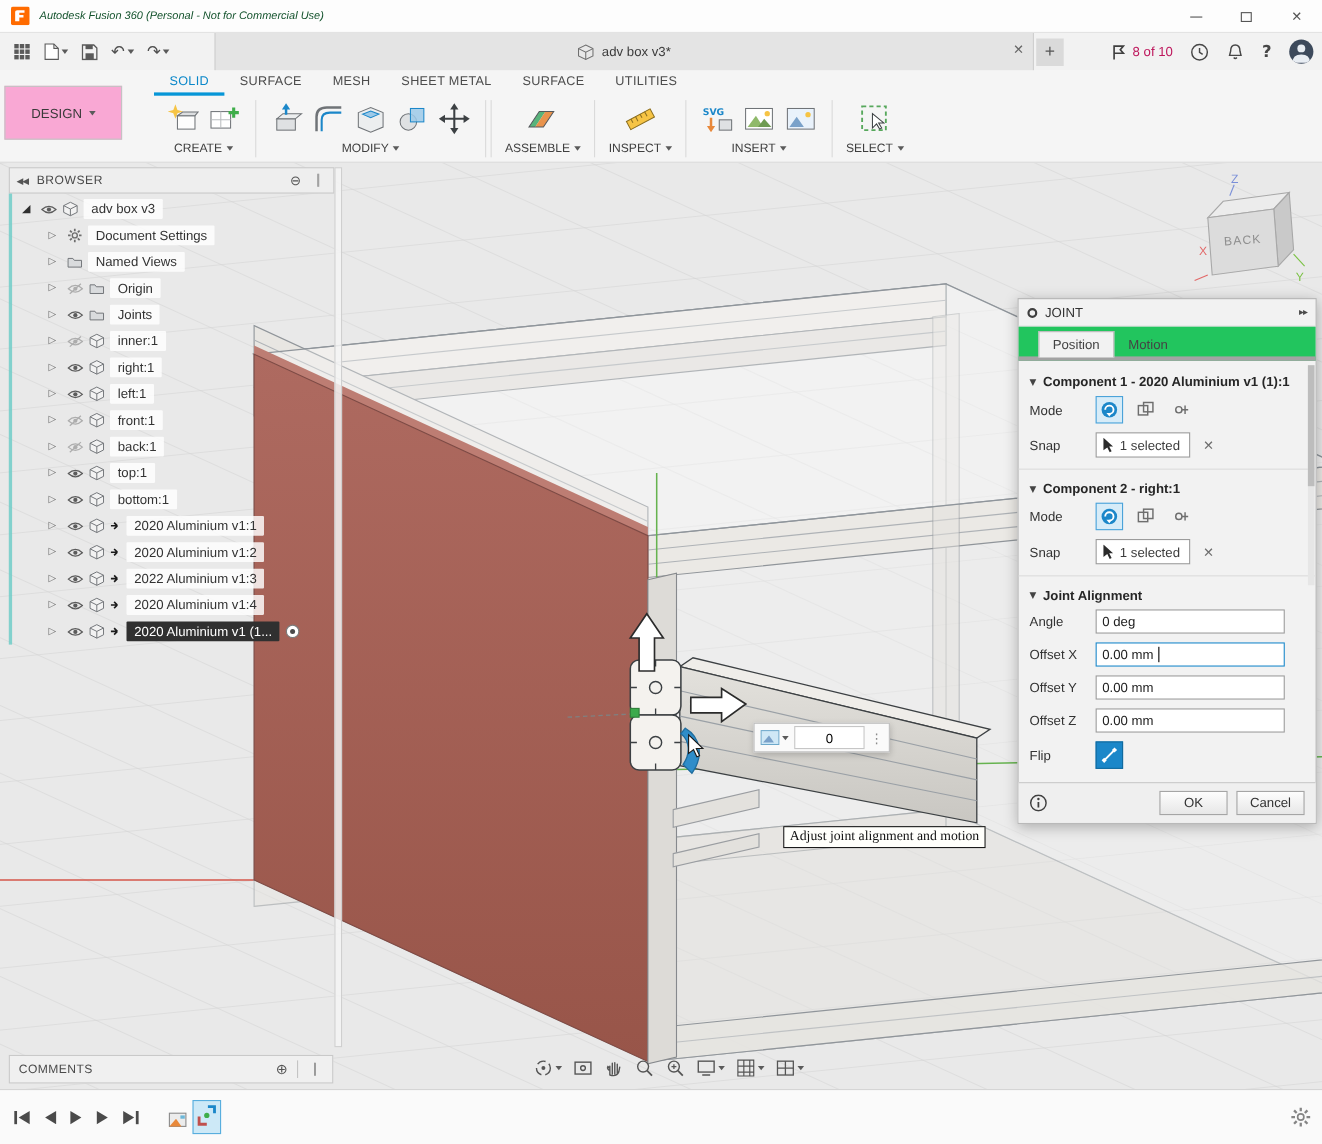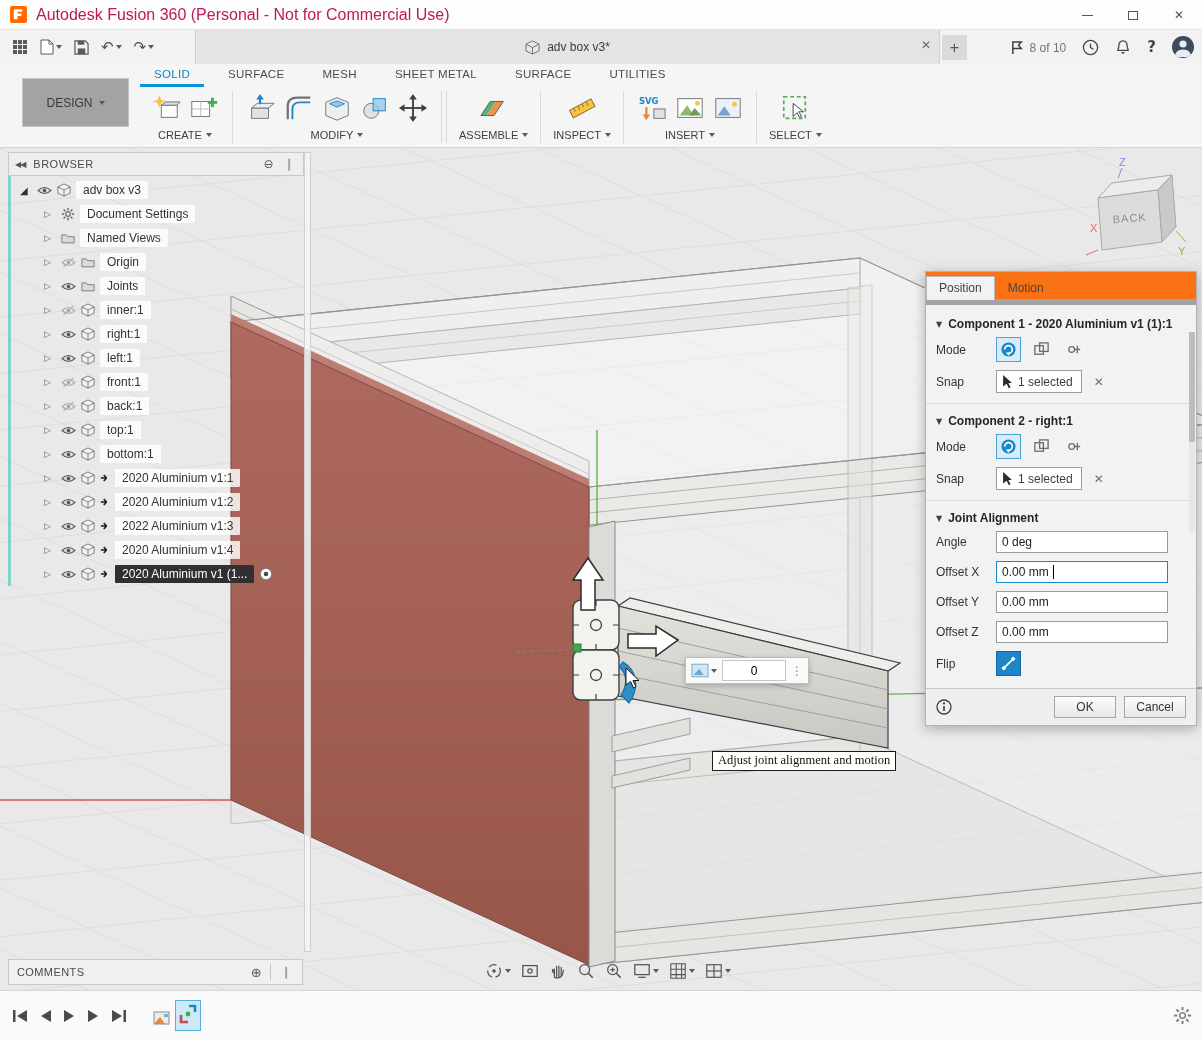--- a/index.html
+++ b/index.html
@@ -4,43 +4,43 @@
 <style>
   * { margin:0; padding:0; box-sizing:border-box; }
   html,body { width:1202px; height:1040px; overflow:hidden; }
   body { font-family:"Liberation Sans", sans-serif; font-size:12px; color:#3c3c3c; background:#fff; }
   .glyph { font-family:"DejaVu Sans", sans-serif; }
   .app { position:relative; width:1202px; height:1040px; background:#f5f5f5; overflow:hidden; }
 
   
   .titlebar { position:relative; height:30px; background:#fdfdfd; border-bottom:1px solid #e3e3e3; display:flex; align-items:center; padding-left:10px; }
   .fusion-logo { width:17px; height:17px; margin-right:9px; }
-  .title-text { font-size:16px; color:#be185d; }
+  .title-text { font-size:10px; color:#14532d;font-style:italic; }
   .win-controls { position:absolute; right:0; top:0; height:30px; display:flex; }
   .win-btn { width:46px; height:30px; display:flex; align-items:center; justify-content:center; color:#555; font-size:12px; }
   .max-box { width:10px; height:9px; border:1px solid #555; }
   .min-bar { width:11px; height:1px; background:#555; }
 
   
   .appbar { position:relative; height:34px; background:#f2f2f2; display:flex; align-items:center; }
   .qat { display:flex; align-items:center; gap:4px; padding-left:8px; }
   .qat-btn { display:flex; align-items:center; gap:2px; padding:3px 4px; color:#4f4f4f; }
   .mini-caret { width:0; height:0; border-left:3.5px solid transparent; border-right:3.5px solid transparent; border-top:4px solid #5a5a5a; }
   .doc-tab { position:absolute; left:195px; top:0; width:745px; height:34px; background:#e4e4e4; border-left:1px solid #cfcfcf; border-right:1px solid #cfcfcf; display:flex; align-items:center; justify-content:center; gap:7px; }
   .doc-tab .close { position:absolute; right:8px; top:8px; font-size:12px; color:#666; }
   .new-tab { position:absolute; left:942px; top:5px; width:25px; height:25px; background:#dadada; display:flex; align-items:center; justify-content:center; font-size:16px; color:#555; }
   .appbar-right { position:absolute; right:8px; top:0; height:34px; display:flex; align-items:center; gap:16px; }
-  .job-status { display:flex; align-items:flex-end; gap:5px; color:#737373; }
+  .job-status { display:flex; align-items:center; gap:5px; color:#be185d; }
   .avatar { width:22px; height:22px; border-radius:50%; background:#3d4a5c; overflow:hidden; }
   .help-glyph { font-weight:bold; font-size:15px; color:#474747; }
 
   
   .ribbon { position:relative; height:84px; background:#f5f5f5; border-bottom:1px solid #d6d6d6; }
-  .design-btn { position:absolute; left:22px; top:14px; width:107px; height:49px; border:1px solid #c3c3c3; background:#a3a3a3; display:flex; align-items:center; justify-content:center; gap:6px; font-size:12px; color:#3a3a3a; }
-  .rtabs { display:flex; padding-left:140px; height:23px; align-items:flex-end; gap:10px; }
+  .design-btn { position:absolute; left:4px; top:14px; width:107px; height:49px; border:1px solid #c3c3c3; background:#f9a8d4; display:flex; align-items:center; justify-content:center; gap:6px; font-size:12px; color:#3a3a3a; }
+  .rtabs { display:flex; padding-left:140px; height:23px; align-items:flex-end; gap:0; }
   .rtab { padding:2px 14px 4px; font-size:11.5px; letter-spacing:.3px; color:#4c4c4c; border-bottom:3px solid transparent; }
   .rtab.active { color:#0a87c9; border-bottom-color:#0696d7; }
   .rtools { display:flex; align-items:stretch; padding-left:140px; height:60px; }
   .rgroup { display:flex; flex-direction:column; align-items:center; padding:2px 10px 0; }
   .ricons { display:flex; align-items:center; gap:6px; height:38px; }
   .rbtn { padding:1px; display:flex; align-items:center; justify-content:center; }
   .rbtn.hl { background:#d7ecf8; border:1px solid #6cb9e2; padding:2px 4px; }
   .rlabel { display:flex; align-items:center; gap:4px; font-size:11px; color:#3f3f3f; margin-top:2px; }
   .rsep { width:1px; background:#dadada; margin:4px 2px; }
 
@@ -70,21 +70,21 @@
 
   
   .navbar { position:absolute; left:483px; top:812px; display:flex; align-items:center; gap:6px; }
   .nav-item { display:flex; align-items:center; gap:2px; padding:2px; }
 
   
   .jdialog { position:absolute; left:925px; top:123px; width:272px; background:#f2f2f2; border:1px solid #b3b3b3; box-shadow:0 3px 12px rgba(0,0,0,.28); }
   .jd-header { height:25px; display:flex; align-items:center; gap:7px; padding:0 8px; border-bottom:1px solid #dcdcdc; color:#333; }
   .jd-dot { width:9px; height:9px; border-radius:50%; border:2.5px solid #3f3f3f; }
   .jd-expand { margin-left:auto; font-size:9px; color:#4a4a4a; letter-spacing:-1px; }
-  .jd-tabs { display:flex; padding:4px 0 0; border-bottom:6px solid #a3a3a3; background:#f97316; }
+  .jd-tabs { display:flex; padding:4px 18px 0; border-bottom:4px solid #a3a3a3; background:#22c55e; }
   .jd-tab { padding:4px 12px; font-size:12px; color:#444; border:1px solid transparent; border-bottom:none; }
   .jd-tab.active { background:#f2f2f2; border-color:#b9b9b9; margin-bottom:-1px; }
   .jd-body { padding:6px 0 0; }
   .jd-sec { padding:6px 10px 2px; display:flex; align-items:center; gap:6px; font-weight:bold; font-size:12px; color:#262626; }
   .jd-sec .tri { font-size:8px; color:#444; }
   .jd-sec.bordered { border-top:1px solid #dcdcdc; margin-top:6px; padding-top:10px; }
   .jd-row { display:flex; align-items:center; padding:4px 10px; gap:8px; }
   .jd-lab { width:52px; color:#333; flex-shrink:0; }
   .mode-btn { width:25px; height:25px; border:1px solid transparent; display:flex; align-items:center; justify-content:center; }
   .mode-btn.sel { background:#d7ecf8; border-color:#4ba3d9; }
@@ -743,20 +743,25 @@
       <text x="52" y="66" font-size="11" fill="#8f8f8f" text-anchor="middle" letter-spacing="1" transform="rotate(-4 52 66)" font-family="Liberation Sans">BACK</text>
       <line x1="20" y1="94" x2="8" y2="99" stroke="#e26868"></line>
       <line x1="98" y1="75" x2="108" y2="86" stroke="#7ac143"></line>
       <line x1="40" y1="22" x2="44" y2="12" stroke="#7a8fd8"></line>
       <text x="12" y="76" font-size="11" fill="#e26868" font-family="Liberation Sans">X</text>
       <text x="100" y="99" font-size="11" fill="#7ac143" font-family="Liberation Sans">Y</text>
       <text x="41" y="10" font-size="11" fill="#7a8fd8" font-family="Liberation Sans">Z</text>
     </svg>
 
     <div class="jdialog">
+      <div class="jd-header">
+        <span class="jd-dot"></span>
+        <span>JOINT</span>
+        <span class="jd-expand glyph">▸▸</span>
+      </div>
       <div class="jd-tabs">
         <div class="jd-tab active">Position</div>
         <div class="jd-tab">Motion</div>
       </div>
       <div class="jd-body">
         <div class="jd-sec">
           <span class="tri glyph">▼</span>
           <span>Component 1 - 2020 Aluminium v1 (1):1</span>
         </div>
         <div class="jd-row">

